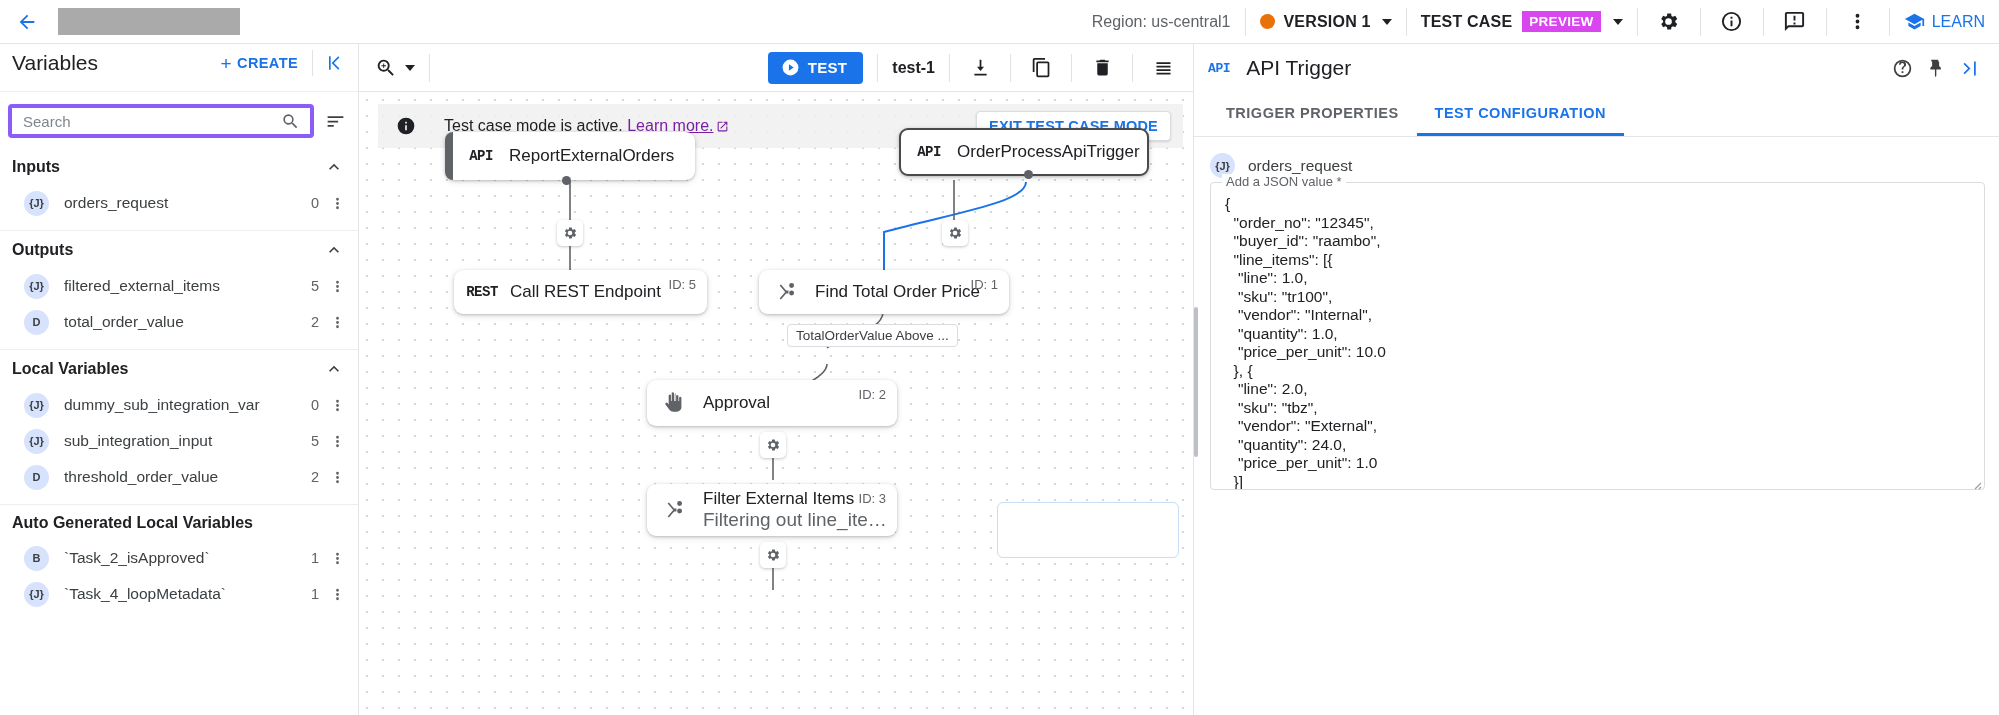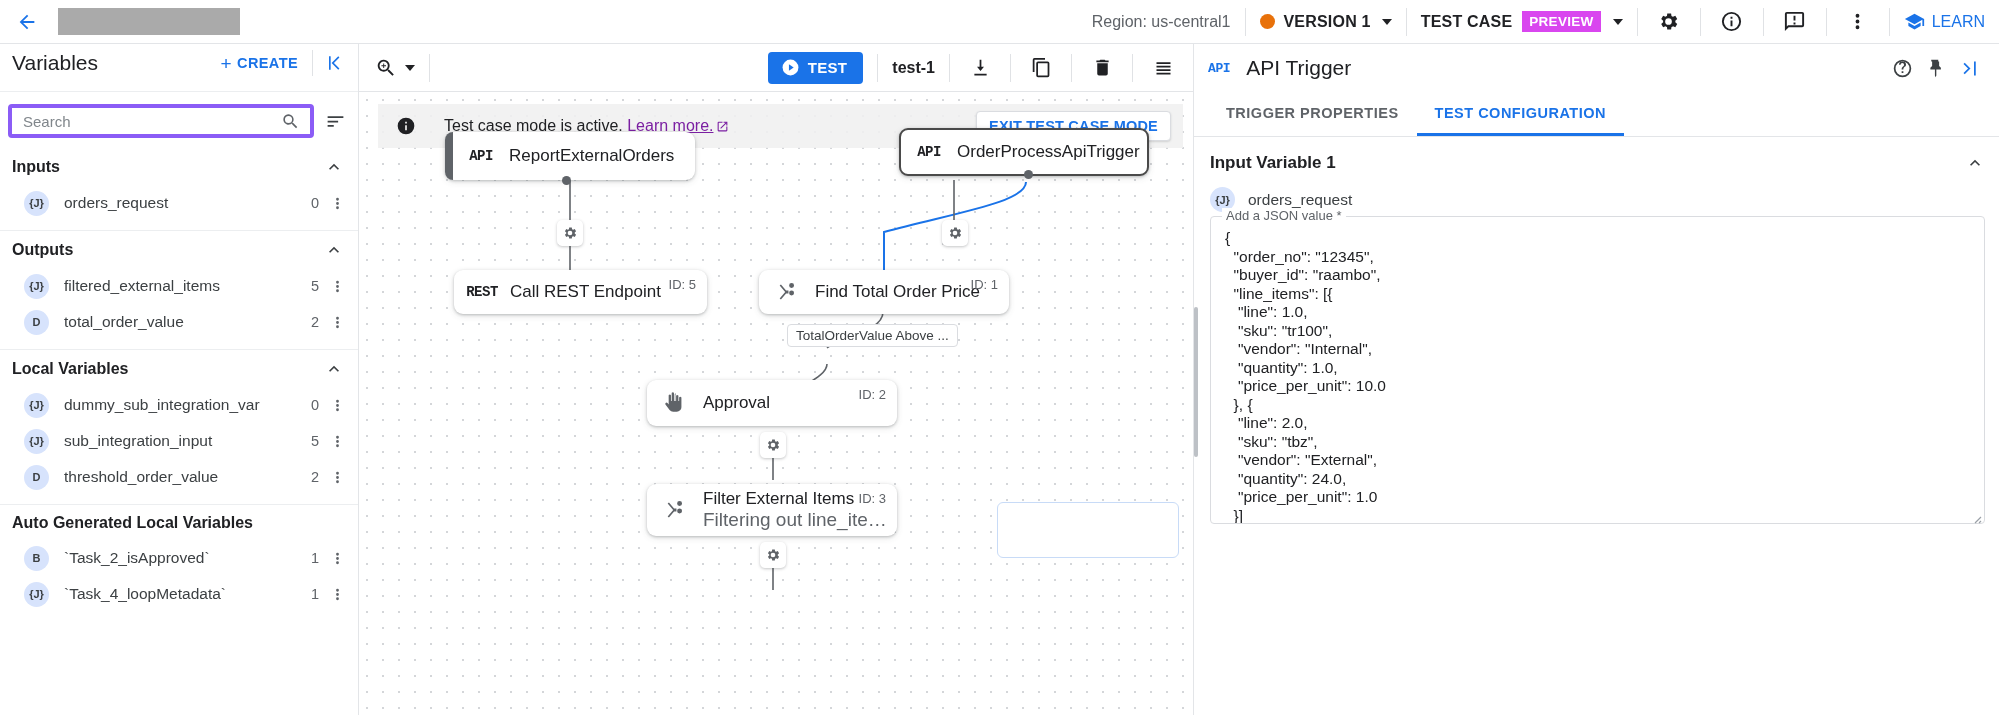--- a/index.html
+++ b/index.html
@@ -576,28 +576,20 @@
         </div>
       </div>
 
       <div class="rp-tabs">
         <div class="rp-tab">TRIGGER PROPERTIES</div>
         <div class="rp-tab active">TEST CONFIGURATION</div>
       </div>
 
       <div class="rp-content">
         <div class="rp-scrollbar"></div>
-        <div class="iv-head">
-          <div class="iv-title">Input Variable 1</div>
-          <div class="chev">
-            <svg width="20" height="20" viewBox="0 0 24 24">
-                <path fill="#3c4043" d="M12 8l6 6-1.4 1.4L12 10.8l-4.6 4.6L6 14l6-6z"></path>
-              </svg>
-          </div>
-        </div>
 
         <div class="iv-var">
           <span class="type-badge">{J}</span>
           <span class="iv-var-name">orders_request</span>
         </div>
 
         <div class="json-wrap">
           <span class="json-label">Add a JSON value *</span>
           <div class="json-pre">{
   "order_no": "12345",

